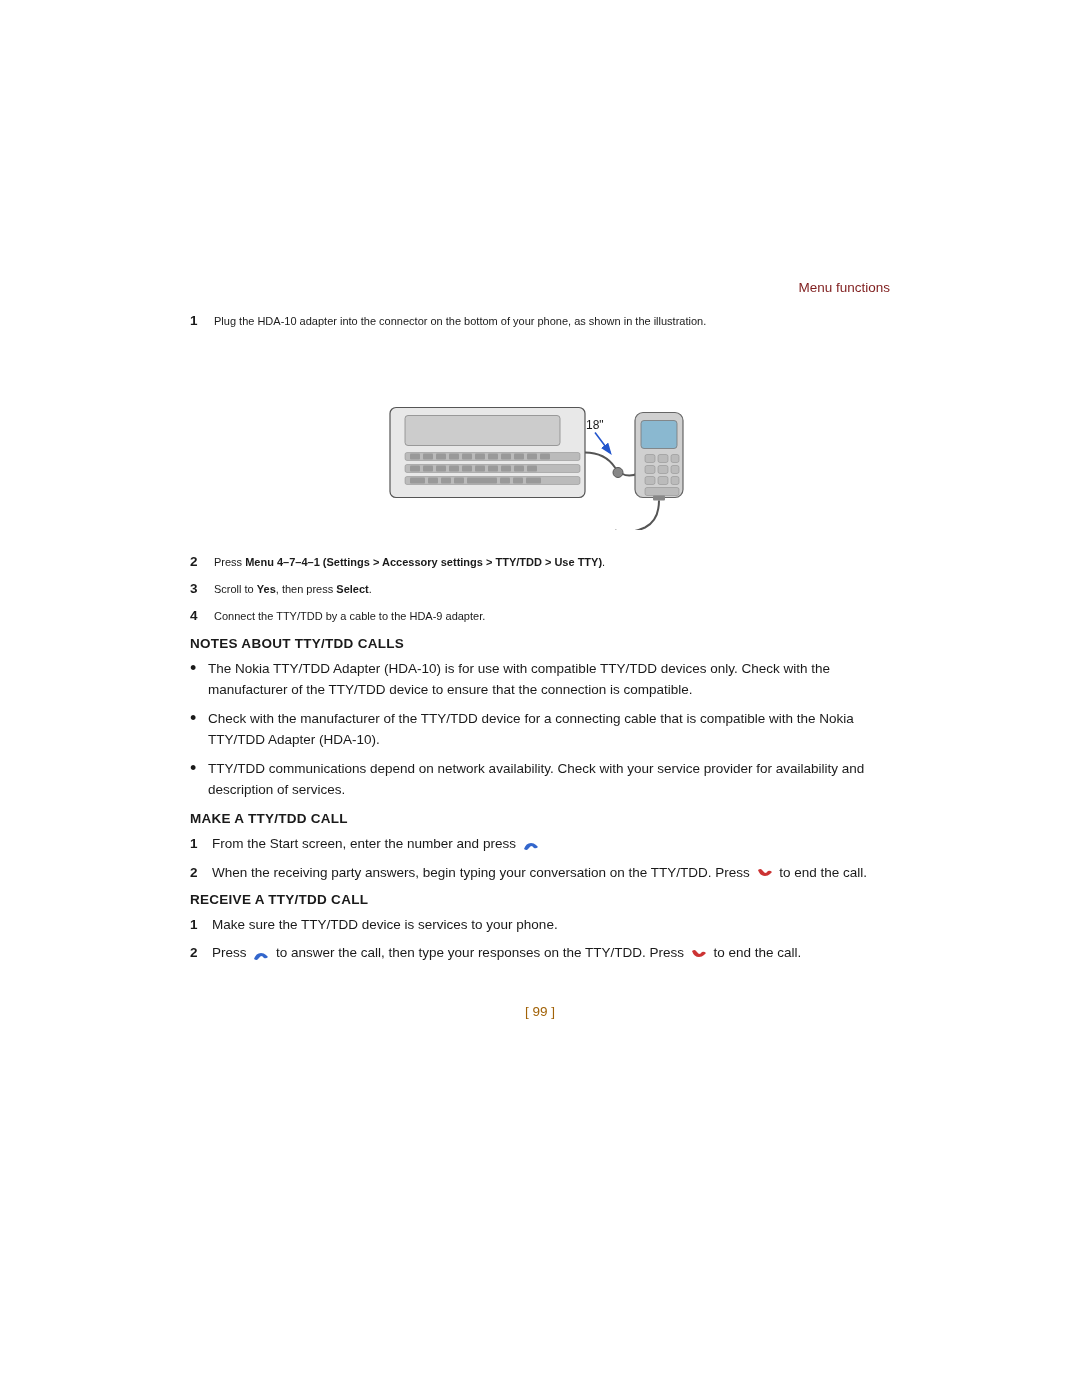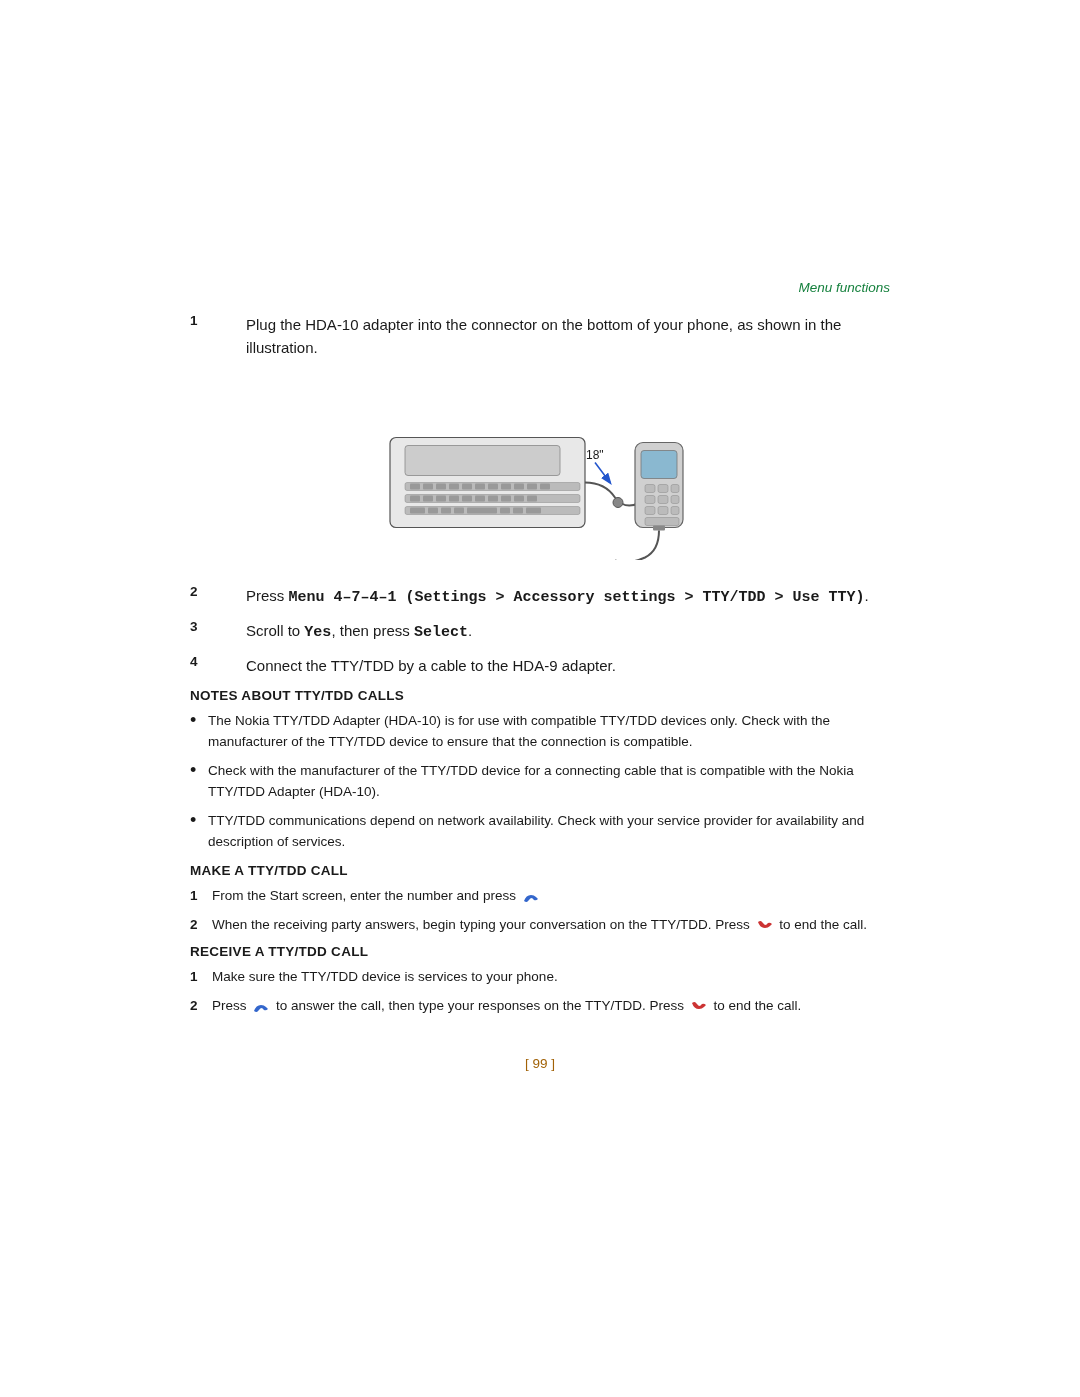--- a/index.html
+++ b/index.html
@@ -19,48 +19,45 @@
 
     .page {
       width: 1080px;
       min-height: 1397px;
       background: #ffffff;
       padding: 280px 190px 100px 190px;
       position: relative;
     }
 
     .section-header {
-      color: #15803d;
-      font-style: italic;
+      color: #7f1d1d;
       font-size: 13.5px;
       text-align: right;
       margin-bottom: 18px;
     }
 
     .step-block {
       display: flex;
       margin-bottom: 10px;
       align-items: flex-start;
     }
 
     .step-number {
       font-weight: bold;
       min-width: 24px;
       font-size: 13.5px;
     }
 
     .step-text {
-      font-size: 15px;
+      font-size: 11px;
       line-height: 1.55;
-      margin-left: 32px;
     }
 
     .step-text b {
       font-weight: bold;
-      font-family: Liberation Mono, monospace;
     }
 
     .illustration-container {
       display: flex;
       justify-content: center;
       margin: 20px 0 24px 0;
       position: relative;
     }
 
     .illustration-svg {

